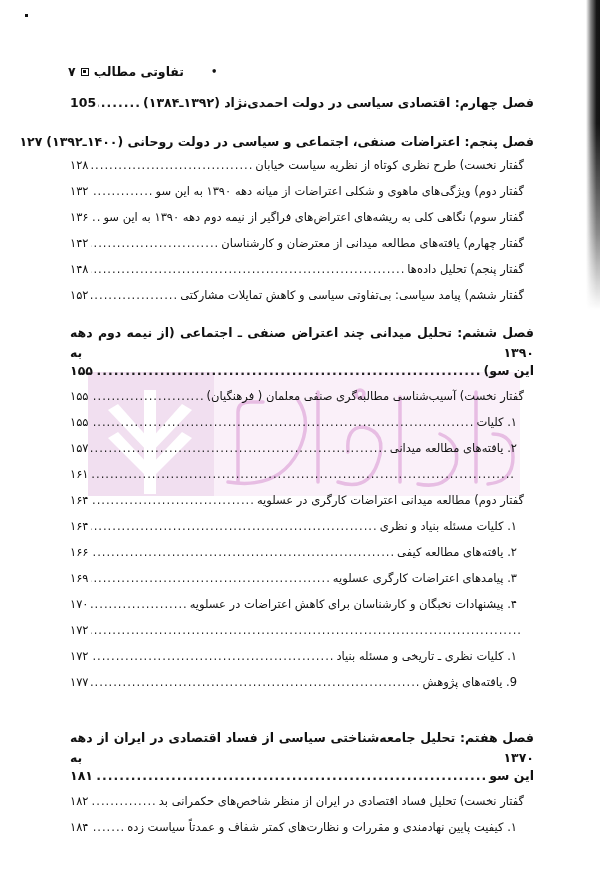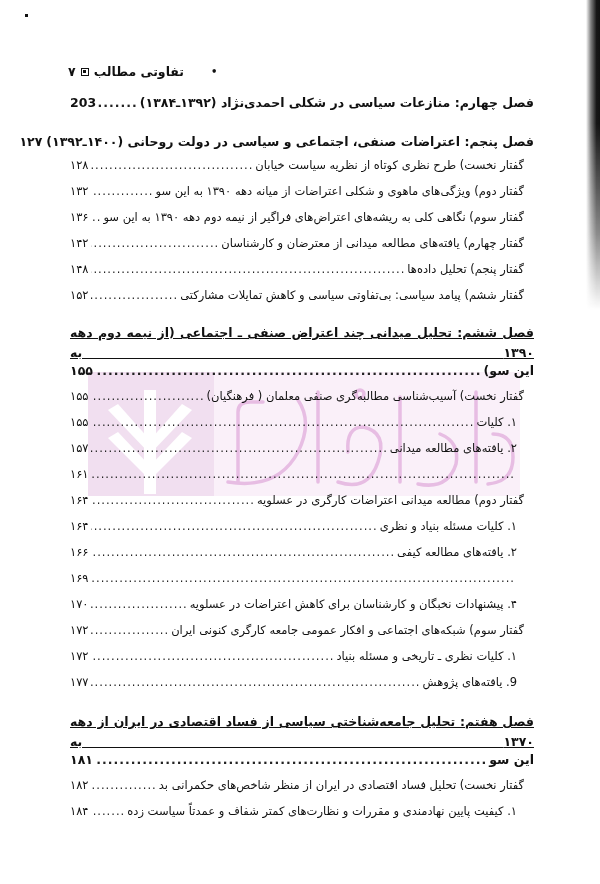--- a/index.html
+++ b/index.html
@@ -120,21 +120,20 @@
     .chapter { margin-top: 18px; }
     .chapter.first { margin-top: 0; }
     .section { padding-right: 10px; margin-top: 10px; }
     .sub { padding-right: 17px; margin-top: 10px; }
     .chapter-title-line {
       font-weight: bold;
       font-size: 12.5px;
       line-height: 20px;
       text-align: justify;
       text-align-last: justify;
-      text-decoration: underline;
     }
   </style>
 </head>
 <body>
 
 <div class="scan-dot"></div>
 <div class="scan-shadow"></div>
 
 <div class="running-header">
   <span class="bullet">•</span>
@@ -167,23 +166,23 @@
       <path d="M388 110 L388 20"></path>
       <path d="M400 112 Q425 110 425 85 Q425 62 405 62"></path>
     </g>
   </svg>
 </div>
 
 <div class="toc">
 
   <div class="chapter first">
     <div class="toc-line">
-      <span class="title">فصل چهارم: منازعات سیاسی در شکلی احمدی‌نژاد (۱۳۹۲ـ۱۳۸۴)</span>
-      <span class="leader"></span>
-      <span class="page">203</span>
+      <span class="title">فصل چهارم: اقتصادی سیاسی در دولت احمدی‌نژاد (۱۳۹۲ـ۱۳۸۴)</span>
+      <span class="leader"></span>
+      <span class="page">105</span>
     </div>
   </div>
 
   <div class="chapter" style="margin-top:23px">
     <div class="toc-line">
       <span class="title">فصل پنجم: اعتراضات صنفی، اجتماعی و سیاسی در دولت روحانی (۱۴۰۰ـ۱۳۹۲)</span>
       <span class="leader"></span>
       <span class="page">۱۲۷</span>
     </div>
   </div>
@@ -281,54 +280,54 @@
   </div>
   <div class="sub">
     <div class="toc-line">
       <span class="title">۲. یافته‌های مطالعه کیفی</span>
       <span class="leader"></span>
       <span class="page">۱۶۶</span>
     </div>
   </div>
   <div class="sub">
     <div class="toc-line">
+      <span class="title">۳. پیامدهای اعتراضات کارگری عسلویه</span>
       <span class="leader"></span>
       <span class="page">۱۶۹</span>
     </div>
   </div>
   <div class="sub">
     <div class="toc-line">
       <span class="title">۴. پیشنهادات نخبگان و کارشناسان برای کاهش اعتراضات در عسلویه</span>
       <span class="leader"></span>
       <span class="page">۱۷۰</span>
     </div>
   </div>
   <div class="section">
     <div class="toc-line">
-      <span class="title">گفتار سوم) شبکه‌های اجتماعی و افکار عمومی جامعه کارگری کنونی ایران</span>
       <span class="leader"></span>
       <span class="page">۱۷۲</span>
     </div>
   </div>
   <div class="sub">
     <div class="toc-line">
       <span class="title">۱. کلیات نظری ـ تاریخی و مسئله بنیاد</span>
       <span class="leader"></span>
       <span class="page">۱۷۲</span>
     </div>
   </div>
   <div class="sub">
     <div class="toc-line">
       <span class="title">9. یافته‌های پژوهش</span>
       <span class="leader"></span>
       <span class="page">۱۷۷</span>
     </div>
   </div>
 
-  <div class="chapter" style="margin-top:22px">
+  <div class="chapter" style="margin-top:38px">
     <div class="chapter-title-line">فصل هفتم: تحلیل جامعه‌شناختی سیاسی از فساد اقتصادی در ایران از دهه ۱۳۷۰ به</div>
     <div class="toc-line">
       <span class="title">این سو</span>
       <span class="leader"></span>
       <span class="page">۱۸۱</span>
     </div>
   </div>
   <div class="section" style="margin-top:9px">
     <div class="toc-line">
       <span class="title">گفتار نخست) تحلیل فساد اقتصادی در ایران از منظر شاخص‌های حکمرانی بد</span>

